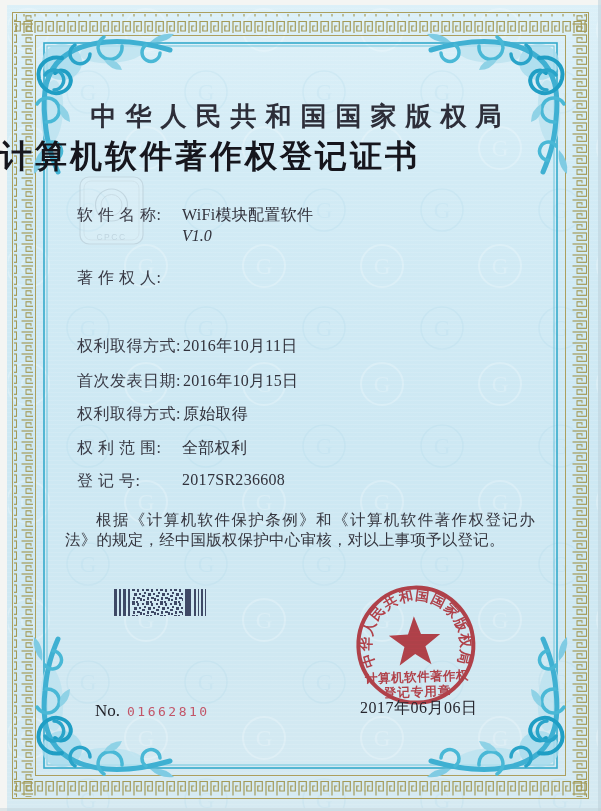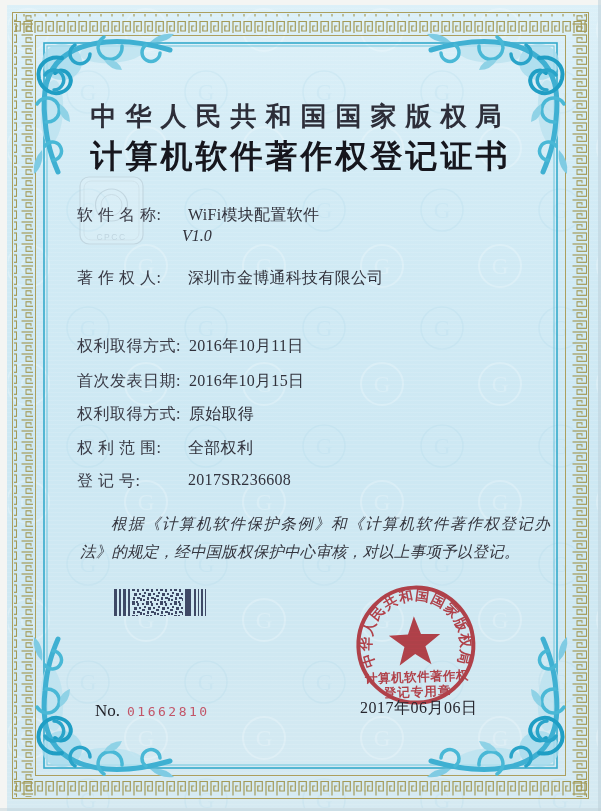--- a/index.html
+++ b/index.html
@@ -10,32 +10,32 @@
           linear-gradient(180deg,#dcf0f8 0%,#d2ebf5 22%,#cde8f3 55%,#cfe8f2 80%,#d6eaf2 100%);}
   .edge{position:absolute;background:#f4f5f3;}
   .edge.left{left:0;top:0;width:7px;height:811px;}
   .edge.top{left:0;top:0;width:601px;height:5px;}
   .edge.right{right:0;top:0;width:3px;height:811px;background:rgba(190,208,216,.55);}
   .edge.bottom{left:0;bottom:0;width:601px;height:3px;background:rgba(190,208,216,.45);}
   svg.decor{position:absolute;left:0;top:0;z-index:1;}
   .txt{position:absolute;white-space:nowrap;z-index:3;}
   .authority{left:0;top:99px;width:601px;text-align:center;font-size:26px;font-weight:bold;
              letter-spacing:9px;color:#2d2e39;}
-  .cert-title{left:0;top:135px;width:601px;text-align:center;font-size:32px;font-weight:bold;
+  .cert-title{left:0;top:135px;width:601px;text-align:left;font-size:32px;font-weight:bold;
              letter-spacing:3px;color:#16161d;}
   .certno{left:370px;top:179px;font-size:12.5px;color:#3a3b45;}
   .certno .val{margin-left:14px;}
   .field-row{position:absolute;left:77px;display:flex;z-index:3;white-space:nowrap;
              font-size:16px;color:#393a45;}
   .field-row .lab{flex:0 0 103px;letter-spacing:.5px;}
-  .field-row .val{margin-left:8px;color:#31323c;letter-spacing:.3px;}
+  .field-row .val{margin-left:2px;color:#31323c;letter-spacing:.3px;}
   .r1{top:205px}.r2{top:268px}.r3{top:336px}.r4{top:371px}.r5{top:404px}.r6{top:438px}.r7{top:471px}
   .v2{left:182px;top:227px;font-size:16px;color:#31323c;font-style:italic;}
-  .statement{left:80px;top:510px;width:470px;white-space:normal;font-size:15.5px;line-height:28px;
-             text-indent:2em;letter-spacing:.2px;color:#35363f;text-align:justify;font-style:italic;}
+  .statement{left:65px;top:510px;width:470px;white-space:normal;font-size:15.5px;line-height:20px;
+             text-indent:2em;letter-spacing:.2px;color:#35363f;text-align:justify;}
   .barcode{position:absolute;left:114px;top:589px;z-index:3;}
   .seal{position:absolute;left:336px;top:566px;width:165px;height:165px;z-index:4;
         mix-blend-mode:multiply;opacity:.92;transform:rotate(-2deg);}
   .issue-date{left:360px;top:698px;font-size:16px;letter-spacing:.5px;color:#26262e;z-index:5;}
   .serial{left:95px;top:701px;z-index:5;font-size:17px;color:#23242b;}
   .serial .num{font-family:"DejaVu Sans Mono","Liberation Mono",monospace;font-size:13px;
                letter-spacing:2.5px;color:#c25568;margin-left:7px;}
 </style>
 </head>
 <body>
@@ -116,21 +116,20 @@
   <div class="txt cert-title">计算机软件著作权登记证书</div>
 
   <div class="field-row r1">
     <span class="lab">软  件  名  称:</span>
     <span class="val">WiFi模块配置软件</span>
   </div>
   <div class="txt v2">V1.0</div>
 
   <div class="field-row r2">
     <span class="lab">著  作  权  人:</span>
-    <span class="val">深圳市金博通科技有限公司</span>
   </div>
   <div class="field-row r3">
     <span class="lab">权利取得方式:</span>
     <span class="val">2016年10月11日</span>
   </div>
   <div class="field-row r4">
     <span class="lab">首次发表日期:</span>
     <span class="val">2016年10月15日</span>
   </div>
   <div class="field-row r6">

